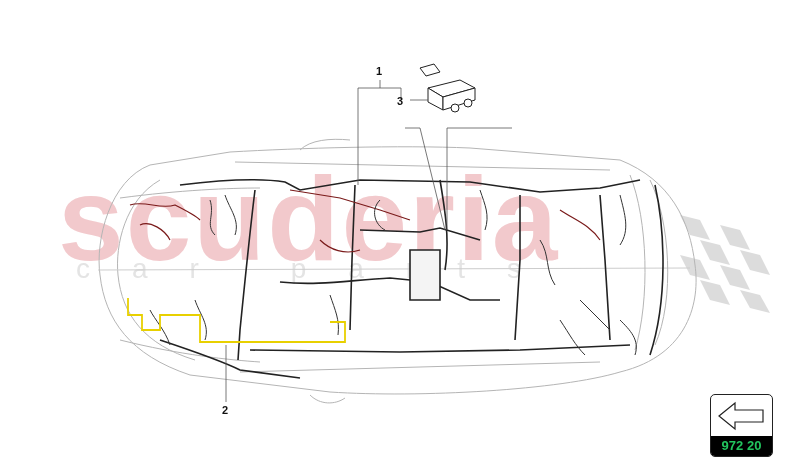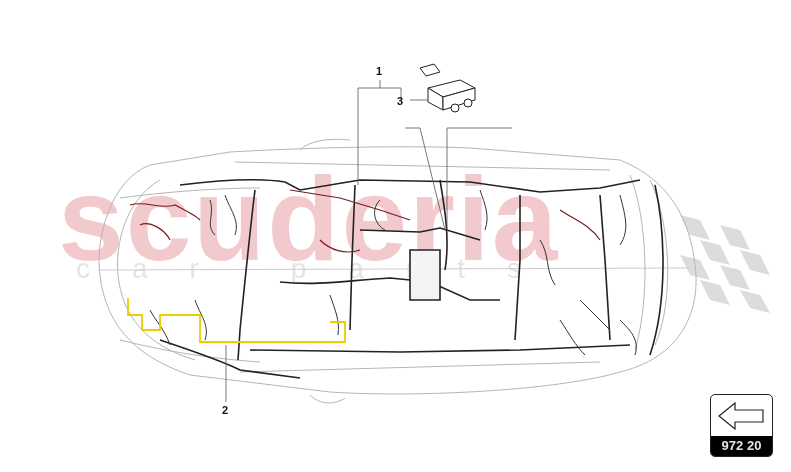--- a/index.html
+++ b/index.html
@@ -3,21 +3,21 @@
 <meta charset="utf-8">
 <style>
   html, body { margin: 0; padding: 0; background: #ffffff; }
   body { width: 791px; height: 472px; position: relative; overflow: hidden; font-family: "Liberation Sans", sans-serif; }
   .canvas { position: absolute; left: 0; top: 0; width: 791px; height: 472px; }
   .wm-main { position: absolute; left: 58px; top: 160px; font-family: "Liberation Sans", sans-serif; font-weight: bold; font-size: 118px; color: #f2c9cc; letter-spacing: 2px; line-height: 1; white-space: nowrap; }
   .wm-sub { position: absolute; left: 76px; top: 255px; font-family: "Liberation Sans", sans-serif; font-size: 28px; color: #e4e4e4; letter-spacing: 42px; line-height: 1; white-space: nowrap; }
   .callout { position: absolute; font-family: "Liberation Sans", sans-serif; font-weight: bold; font-size: 11px; color: #111; line-height: 1; }
   .nav-badge { position: absolute; left: 710px; top: 394px; width: 63px; height: 63px; border: 1.5px solid #222; border-radius: 5px; background: #fff; overflow: hidden; box-sizing: border-box; cursor: pointer; }
   .nav-badge .arrow { position: absolute; left: 6px; top: 6px; width: 50px; height: 30px; }
-  .nav-badge .page { position: absolute; left: 0; right: 0; bottom: 0; height: 20px; background: #000; color: #e5e5e5; font-weight: bold; font-size: 13px; text-align: center; line-height: 20px; }
+  .nav-badge .page { position: absolute; left: 0; right: 0; bottom: 0; height: 20px; background: #000; color: #22c55e; font-weight: bold; font-size: 13px; text-align: center; line-height: 20px; }
 </style>
 </head>
 <body>
 
 <div class="canvas">
 
   <div class="wm-main">scuderia</div>
   <div class="wm-sub">car parts</div>
 
   <svg style="position:absolute;left:640px;top:195px;" width="150" height="130">

